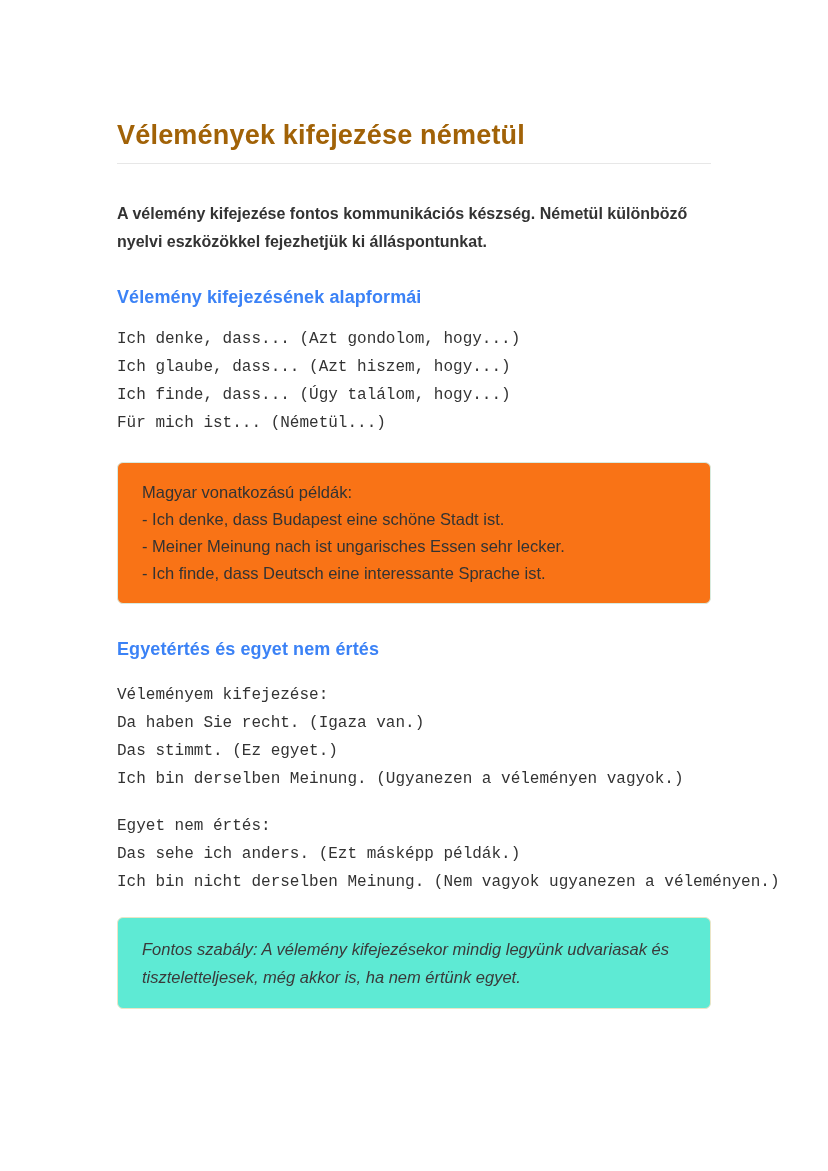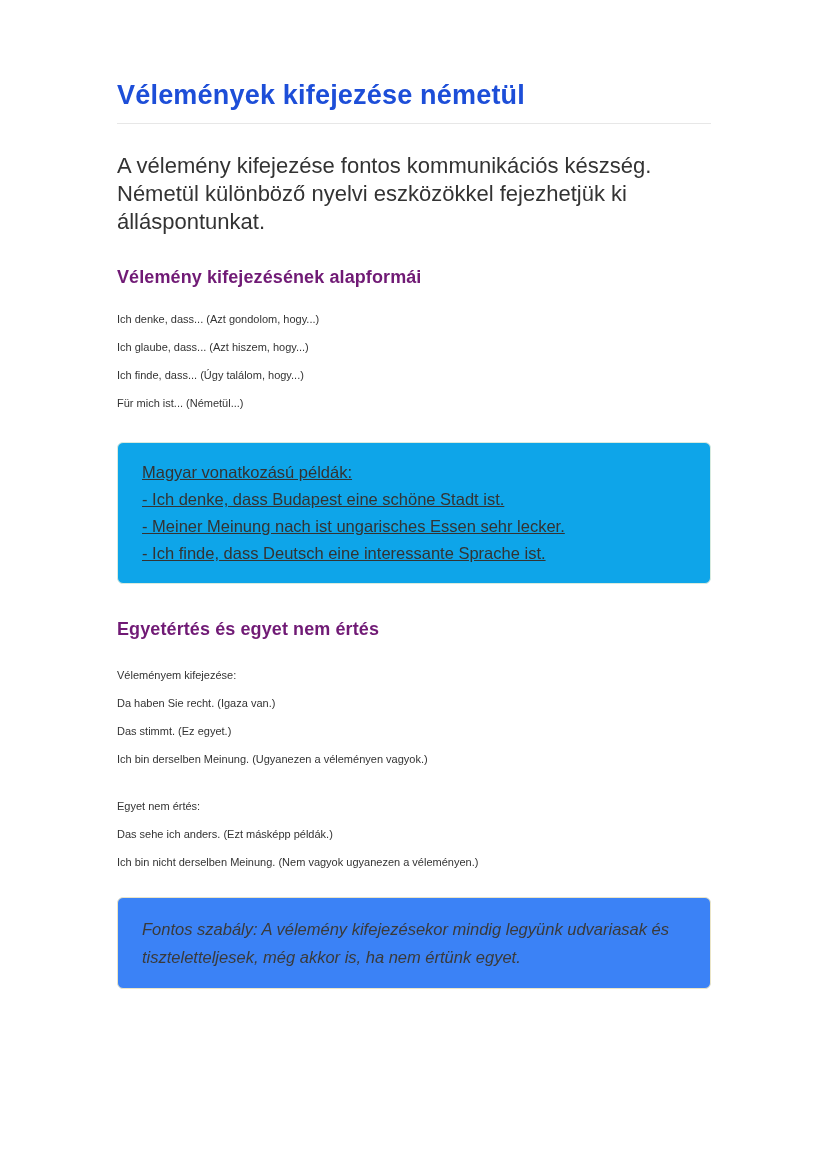--- a/index.html
+++ b/index.html
@@ -13,70 +13,71 @@
     font-family: "Liberation Sans", sans-serif;
     color: #333333;
     overflow: hidden;
   }
   .page {
     width: 594px;
     margin-left: 117px;
   }
   .doc-title {
     margin: 0;
-    padding-top: 78px;
+    padding-top: 118px;
     font-size: 27px;
     line-height: 34px;
     font-weight: 700;
-    color: #1d4ed8;
+    color: #a16207;
     letter-spacing: 0.2px;
   }
   .title-rule {
     border: none;
     border-top: 1px solid #e7e7e7;
     margin: 11px 0 0 0;
   }
   .intro {
-    margin: 28px 0 0 0;
-    font-size: 22px;
+    margin: 36px 0 0 0;
+    font-size: 16px;
     line-height: 28px;
     color: #333333;
+    font-weight: bold;
   }
   .section-heading {
     margin: 30px 0 0 0;
     font-size: 18px;
     line-height: 22px;
     font-weight: 700;
-    color: #701a75;
+    color: #3b82f6;
     letter-spacing: 0.1px;
   }
   .line-block {
     margin: 17px 0 0 0;
-    font-size: 11px;
+    font-size: 16px;
     line-height: 28px;
+    font-family: Liberation Mono, monospace;
   }
   .line-block div {
     white-space: nowrap;
   }
   .example-box {
     margin: 25px 0 0 0;
-    background: #0ea5e9;
+    background: #f97316;
     border: 1px solid #d8ebdf;
     border-radius: 6px;
     padding: 16px 24px;
     font-size: 16.5px;
     line-height: 27px;
-    text-decoration: underline;
   }
   .block-gap {
     margin-top: 19px;
   }
   .note-box {
     margin: 21px 0 0 0;
-    background: #3b82f6;
+    background: #5eead4;
     border: 1px solid #ebe5c6;
     border-radius: 6px;
     padding: 17px 24px;
     font-size: 16.5px;
     line-height: 28px;
     font-style: italic;
     color: #3a3a3a;
   }
 </style>
 </head>

